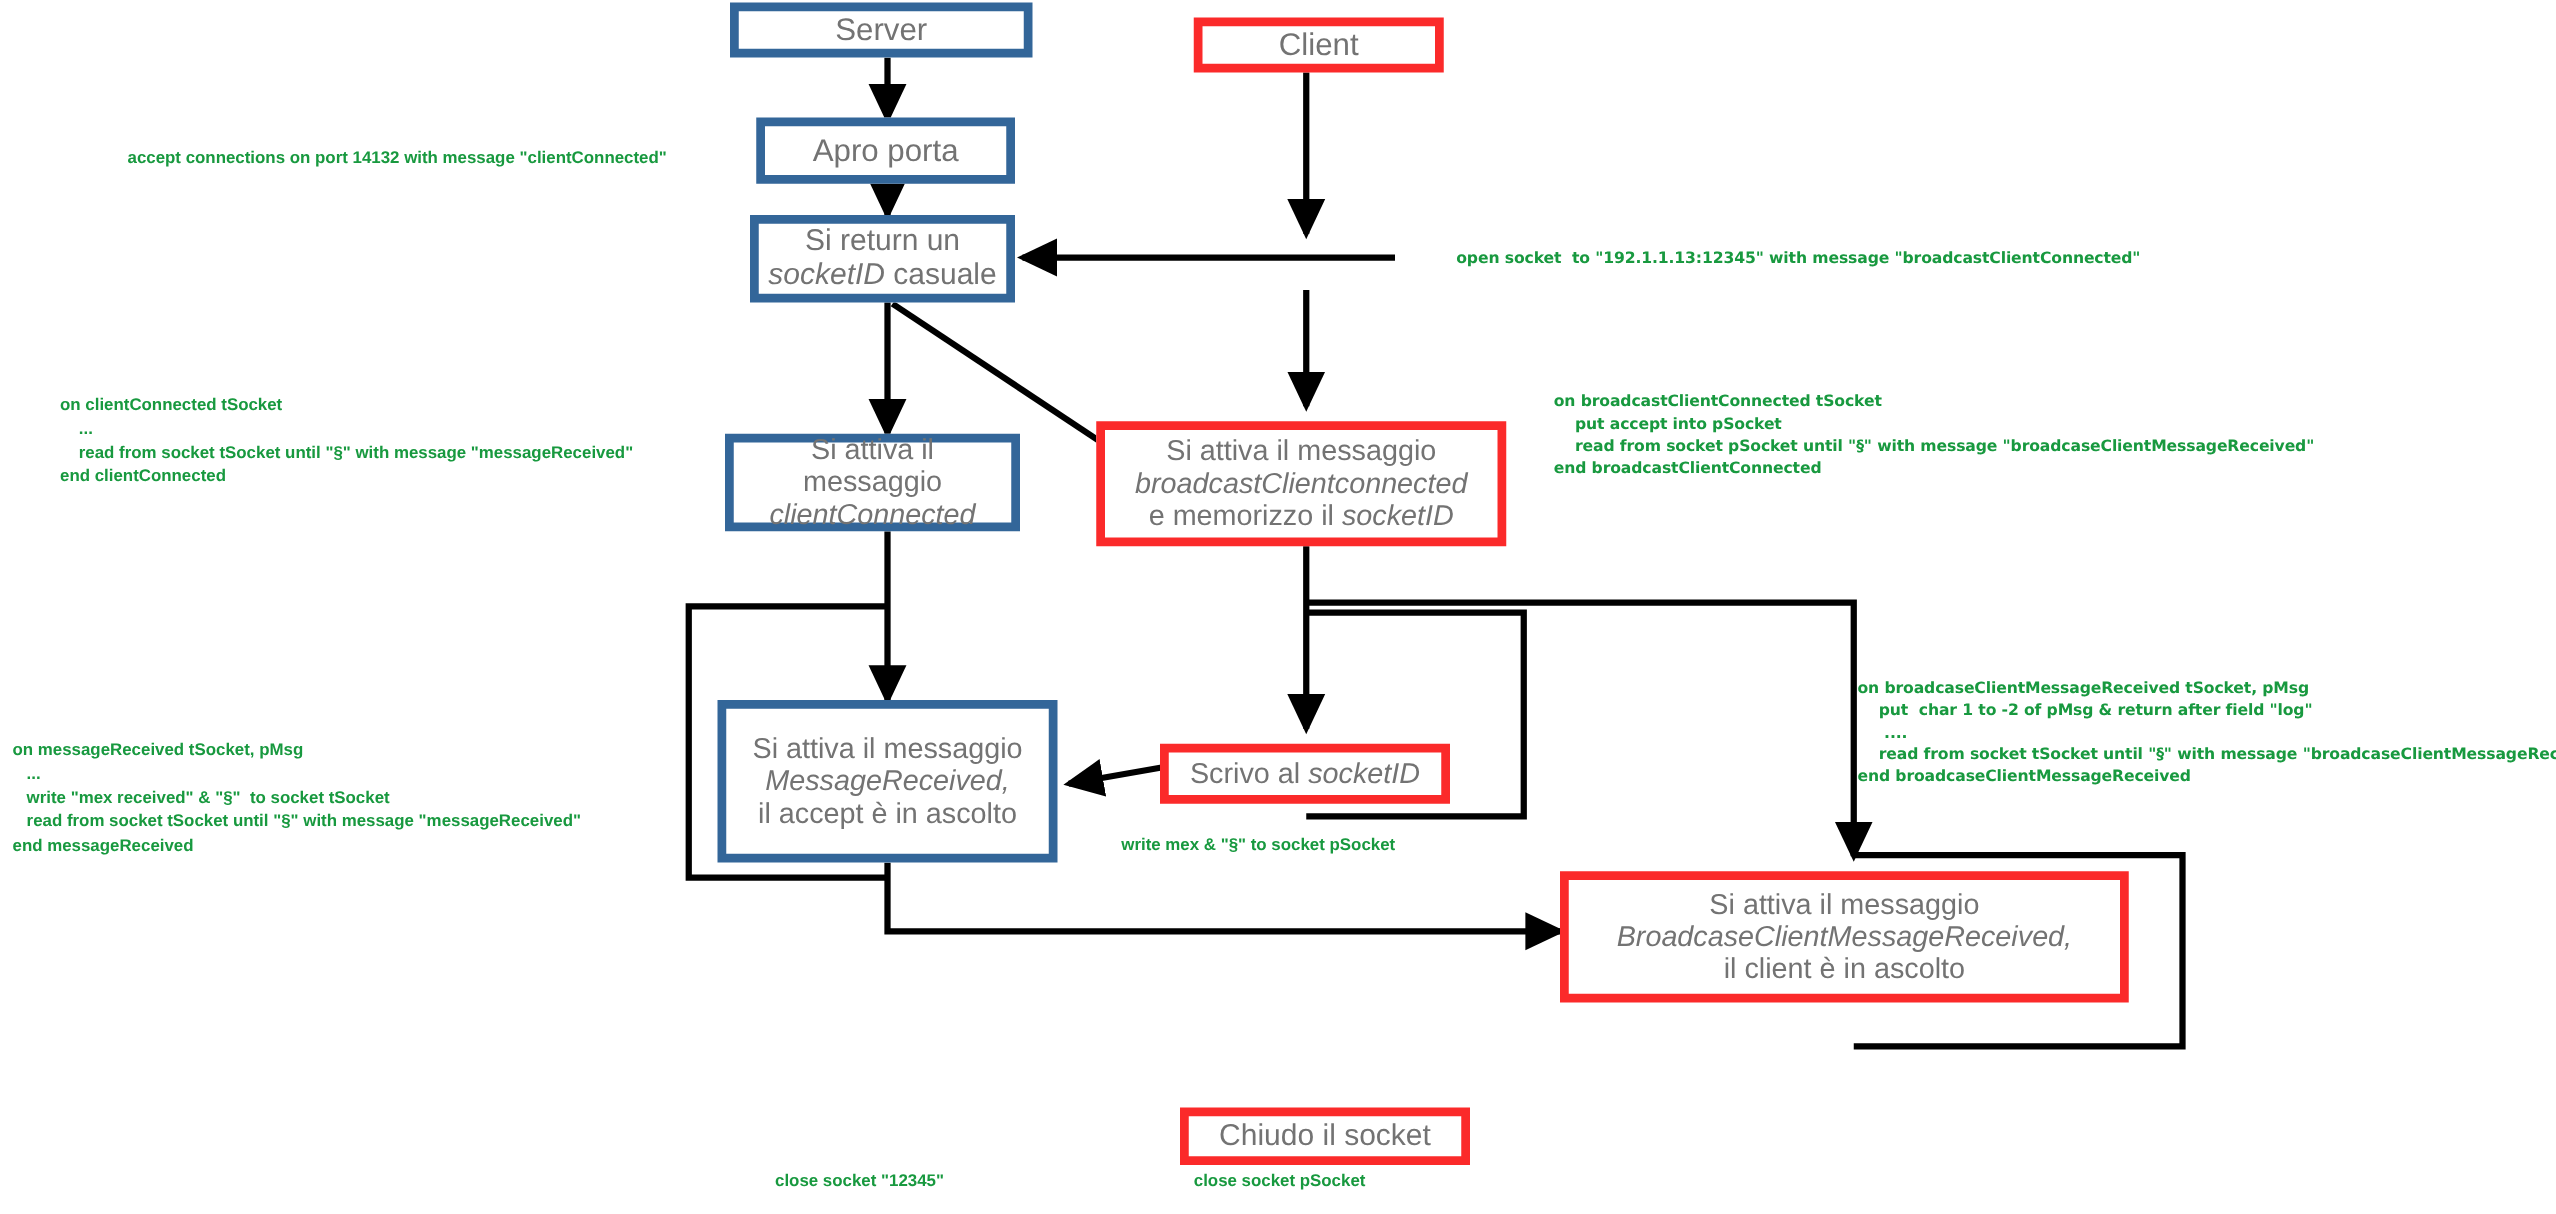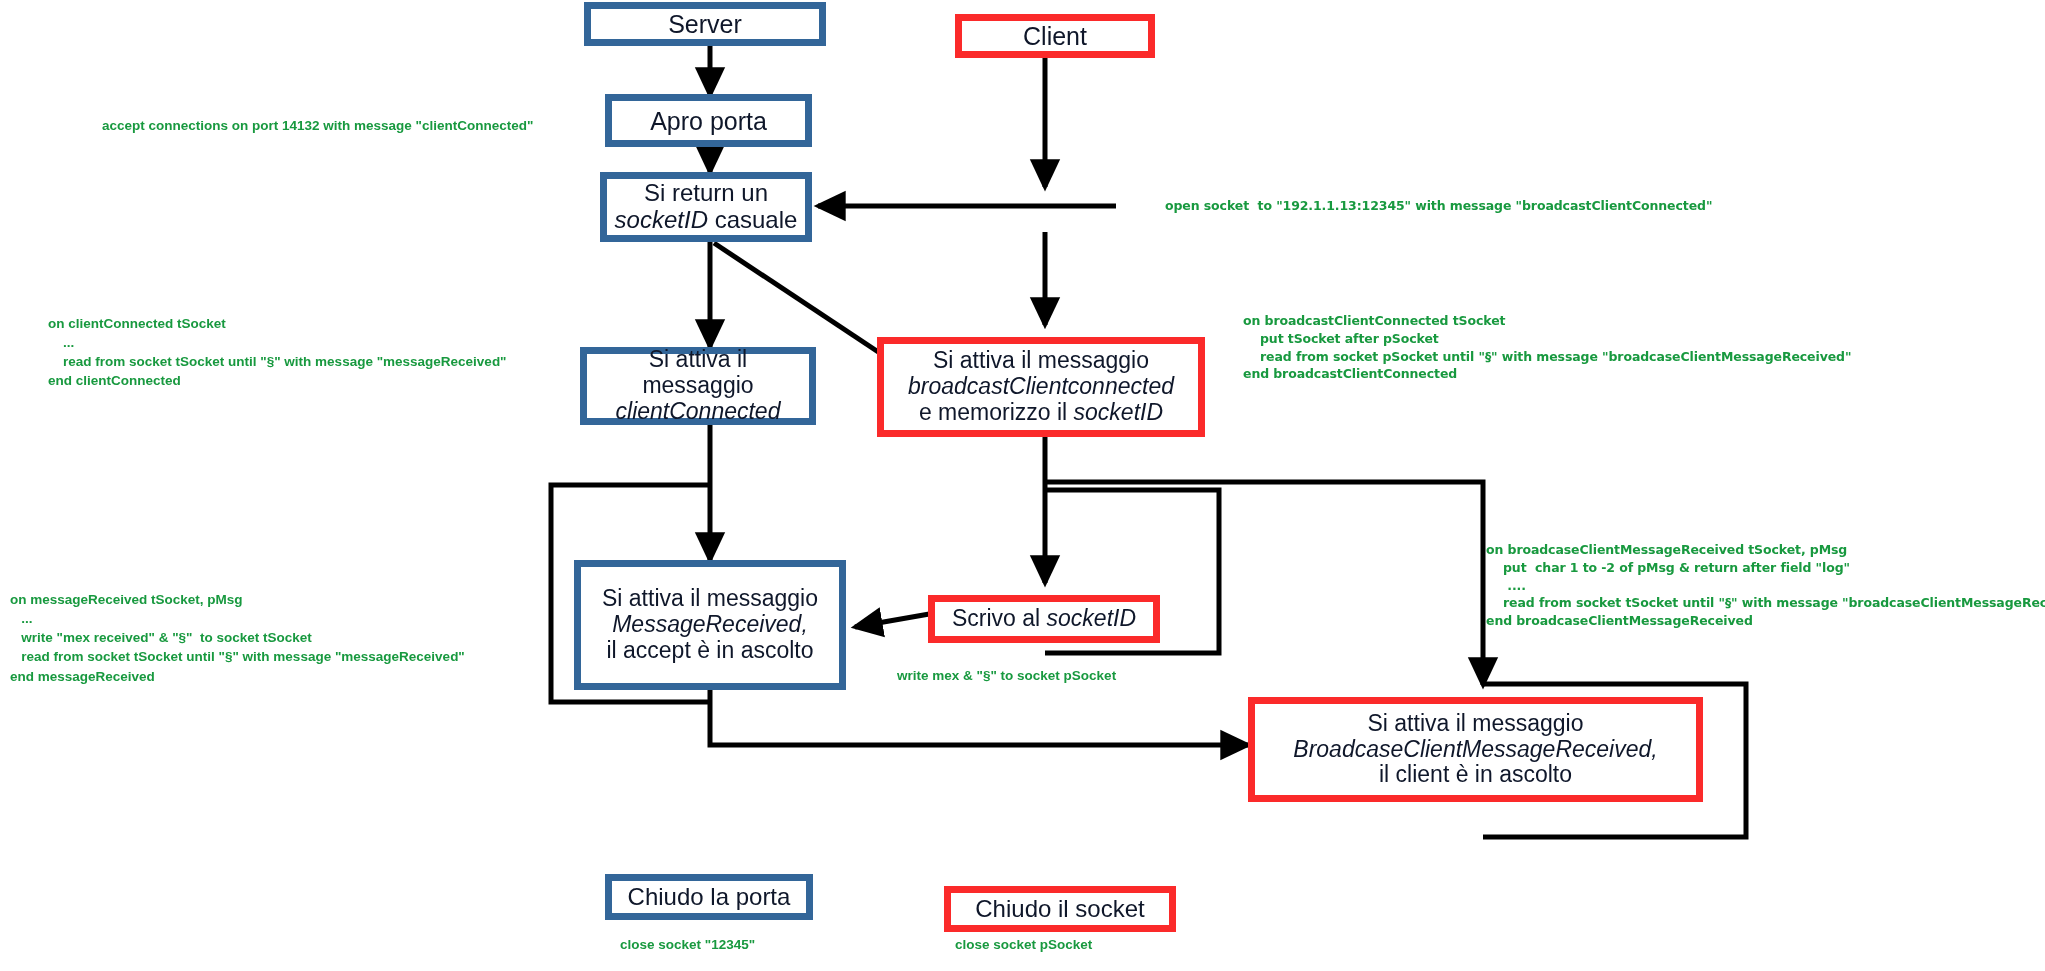--- a/index.html
+++ b/index.html
@@ -2,21 +2,21 @@
 <html><head>
 <meta charset="utf-8">
 <style>
   html,body{margin:0;padding:0;background:#ffffff;}
   body{font-family:"Liberation Sans", sans-serif;}
   #stage{position:relative;width:2045px;height:971px;background:#fff;overflow:hidden;}
   svg.wires{position:absolute;left:0;top:0;width:2045px;height:971px;pointer-events:none;}
 
   .node{position:absolute;box-sizing:border-box;background:#ffffff;
         display:flex;align-items:center;justify-content:center;text-align:center;
-        color:#0f172a;line-height:1.12;z-index:3;}
+        color:#737373;line-height:1.12;z-index:3;}
   .node .txt{display:block;padding:0 6px;}
   .node.blue{border:7px solid #336699;}
   .node.red{border:7px solid #fb2a2a;margin-top:12px;}
 
   .ann{position:absolute;color:#1a9641;color:#18993f;font-weight:bold;
        font-size:14px;line-height:1.42;white-space:pre;z-index:4;}
   .ann.sans{font-family:"DejaVu Sans", sans-serif;font-size:12.5px;letter-spacing:-0.1px;}
   .ann.lib{font-family:"Liberation Sans", sans-serif;font-size:13.5px;}
 
   i.em{font-style:italic;}
@@ -91,23 +91,20 @@
   </div>
 
   <div class="node blue" style="left:574px;top:560px;width:272px;height:130px;font-size:23px;">
     <span class="txt">
       <span>Si attiva il messaggio</span><br>
       <i class="em">MessageReceived,</i><br>
       <span>il accept è in ascolto</span>
     </span>
   </div>
 
-  <div class="node blue" style="left:605px;top:874px;width:208px;height:46px;font-size:24px;">
-    <span class="txt">Chiudo la porta</span>
-  </div>
 
   <div class="node red" style="left:955px;top:2px;width:200px;height:44px;font-size:25px;">
     <span class="txt">Client</span>
   </div>
 
 
   <div class="node red" style="left:877px;top:325px;width:328px;height:100px;font-size:23px;">
     <span class="txt">
       <span>Si attiva il messaggio</span><br>
       <i class="em">broadcastClientconnected</i><br>
@@ -136,21 +133,21 @@
   <div class="ann lib" style="left:102px;top:116px;">accept connections on port 14132 with message "clientConnected"</div>
 
   <div class="ann sans" style="left:1165px;top:197px;">open socket  to "192.1.1.13:12345" with message "broadcastClientConnected"</div>
 
   <div class="ann lib" style="left:48px;top:314px;">on clientConnected tSocket
     ...
     read from socket tSocket until "§" with message "messageReceived"
 end clientConnected</div>
 
   <div class="ann sans" style="left:1243px;top:312px;">on broadcastClientConnected tSocket
-    put tSocket after pSocket
+    put accept into pSocket
     read from socket pSocket until "§" with message "broadcaseClientMessageReceived"
 end broadcastClientConnected</div>
 
   <div class="ann lib" style="left:10px;top:590px;">on messageReceived tSocket, pMsg
    ...
    write "mex received" &amp; "§"  to socket tSocket
    read from socket tSocket until "§" with message "messageReceived"
 end messageReceived</div>
 
   <div class="ann sans" style="left:1486px;top:541px;">on broadcaseClientMessageReceived tSocket, pMsg

